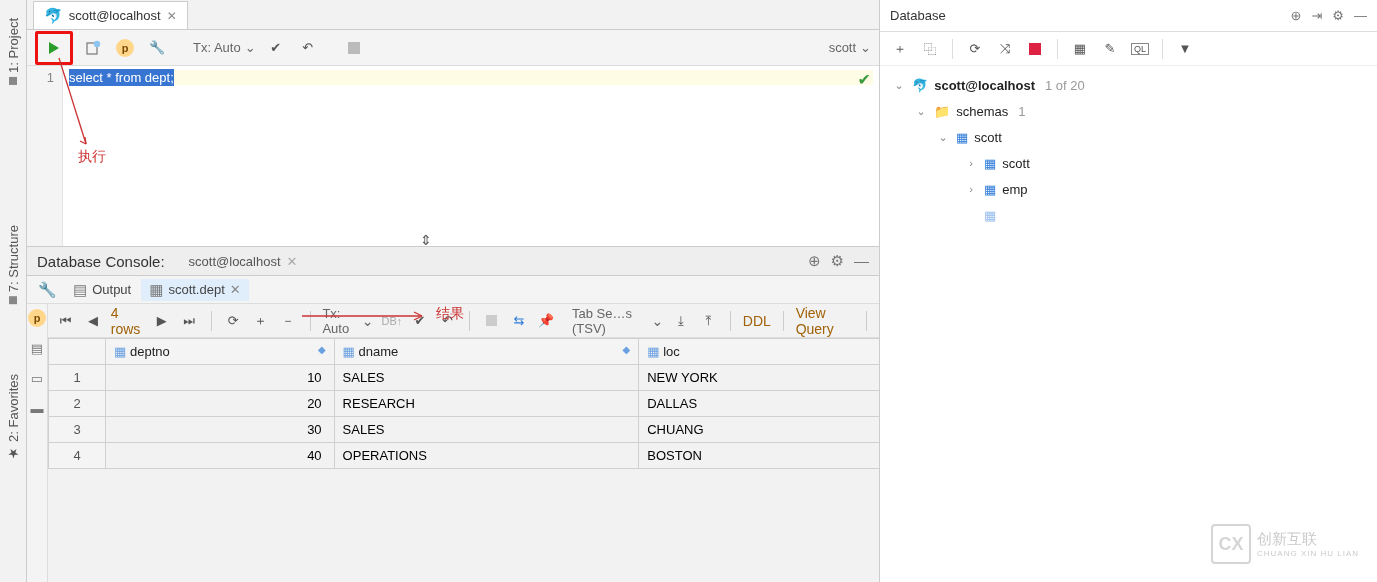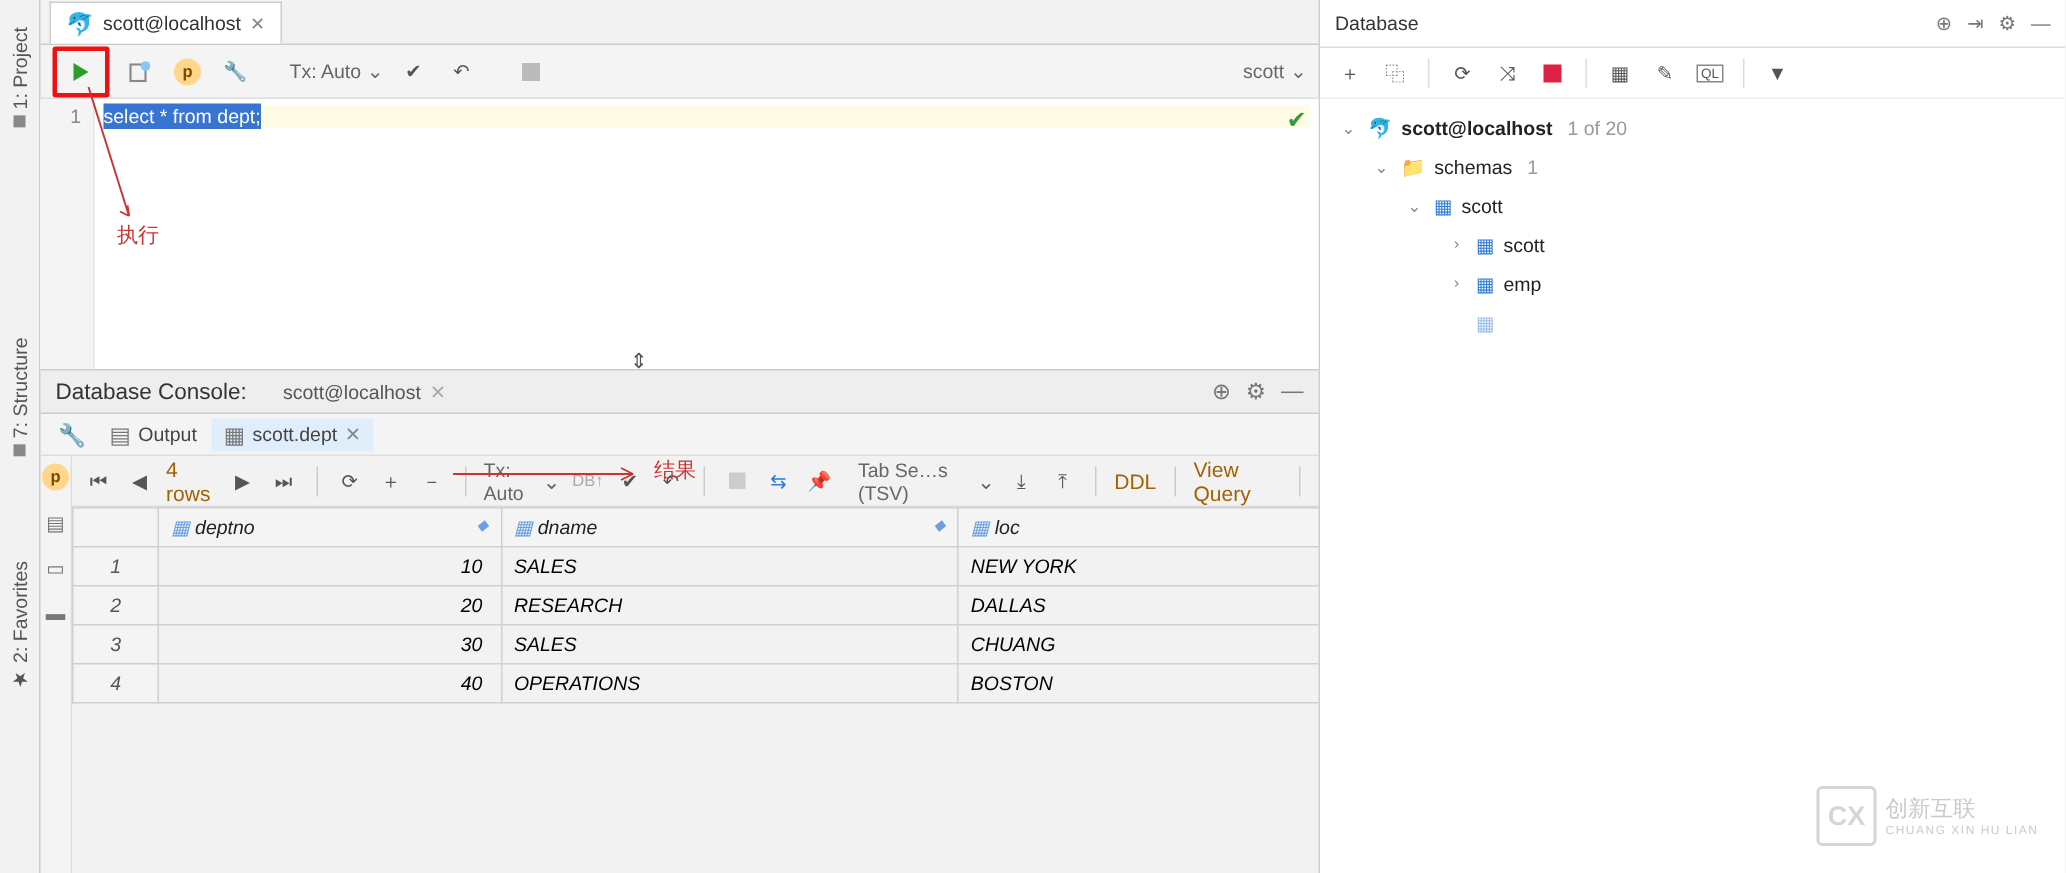--- a/index.html
+++ b/index.html
@@ -35,21 +35,21 @@
 .rtab { padding:2px 8px; display:flex; align-items:center; gap:5px; color:#444; font-size:14px; cursor:pointer; }
 .rtab.active { background:#e0eefc; }
 .result-area { display:flex; flex:1; min-height:0; }
 .result-left { width:30px; background:#f4f4f4; border-right:1px solid #ddd; display:flex; flex-direction:column; align-items:center; padding-top:4px; gap:10px; }
 .result-left .sbtn{ width:20px; height:20px; display:flex; align-items:center; justify-content:center; color:#777; cursor:pointer; font-size:13px; }
 .p-orange{ background:#ffd68a; border-radius:50%; width:18px; height:18px; font-size:11px; font-weight:bold; display:flex; align-items:center; justify-content:center; color:#7a4a00;}
 .result-body { flex:1; display:flex; flex-direction:column; }
 .grid-toolbar { height:34px; border-bottom:1px solid #ddd; display:flex; align-items:center; padding:0 8px; gap:8px; }
 .grid-toolbar .lbl{ font-size:14px; color:#a16207; }
 .grid-toolbar .sep { width:1px; height:20px; background:#ccc; margin:0 4px; }
-.grid { border-collapse:collapse; font-family:Consolas,monospace; font-size:15px;font-style:italic; }
+.grid { border-collapse:collapse; font-family:Consolas,monospace; font-size:15px; }
 .grid th, .grid td { border:1px solid #d0d0d0; padding:3px 8px; text-align:left; height:26px; }
 .grid th { background:#f4f4f4; font-weight:normal; color:#222; }
 .grid th.rownum, .grid td.rownum { width:30px; text-align:center; background:#f4f4f4; color:#555; }
 .grid th .colicon{ color:#6aa0e0; }
 .grid th .sort{ color:#6aa0e0; font-size:10px; float:right; }
 .grid td.num { text-align:right; padding-right:12px; }
 .right-panel { width:498px; border-left:1px solid #ccc; background:#fff; display:flex; flex-direction:column; }
 .right-head { height:32px; border-bottom:1px solid #ddd; display:flex; align-items:center; padding:0 10px; font-size:16px; color:#333; }
 .right-head .ricons{ margin-left:auto; display:flex; gap:10px; color:#777; }
 .right-tool { height:34px; border-bottom:1px solid #eee; display:flex; align-items:center; padding:0 8px; gap:6px; color:#666; }

